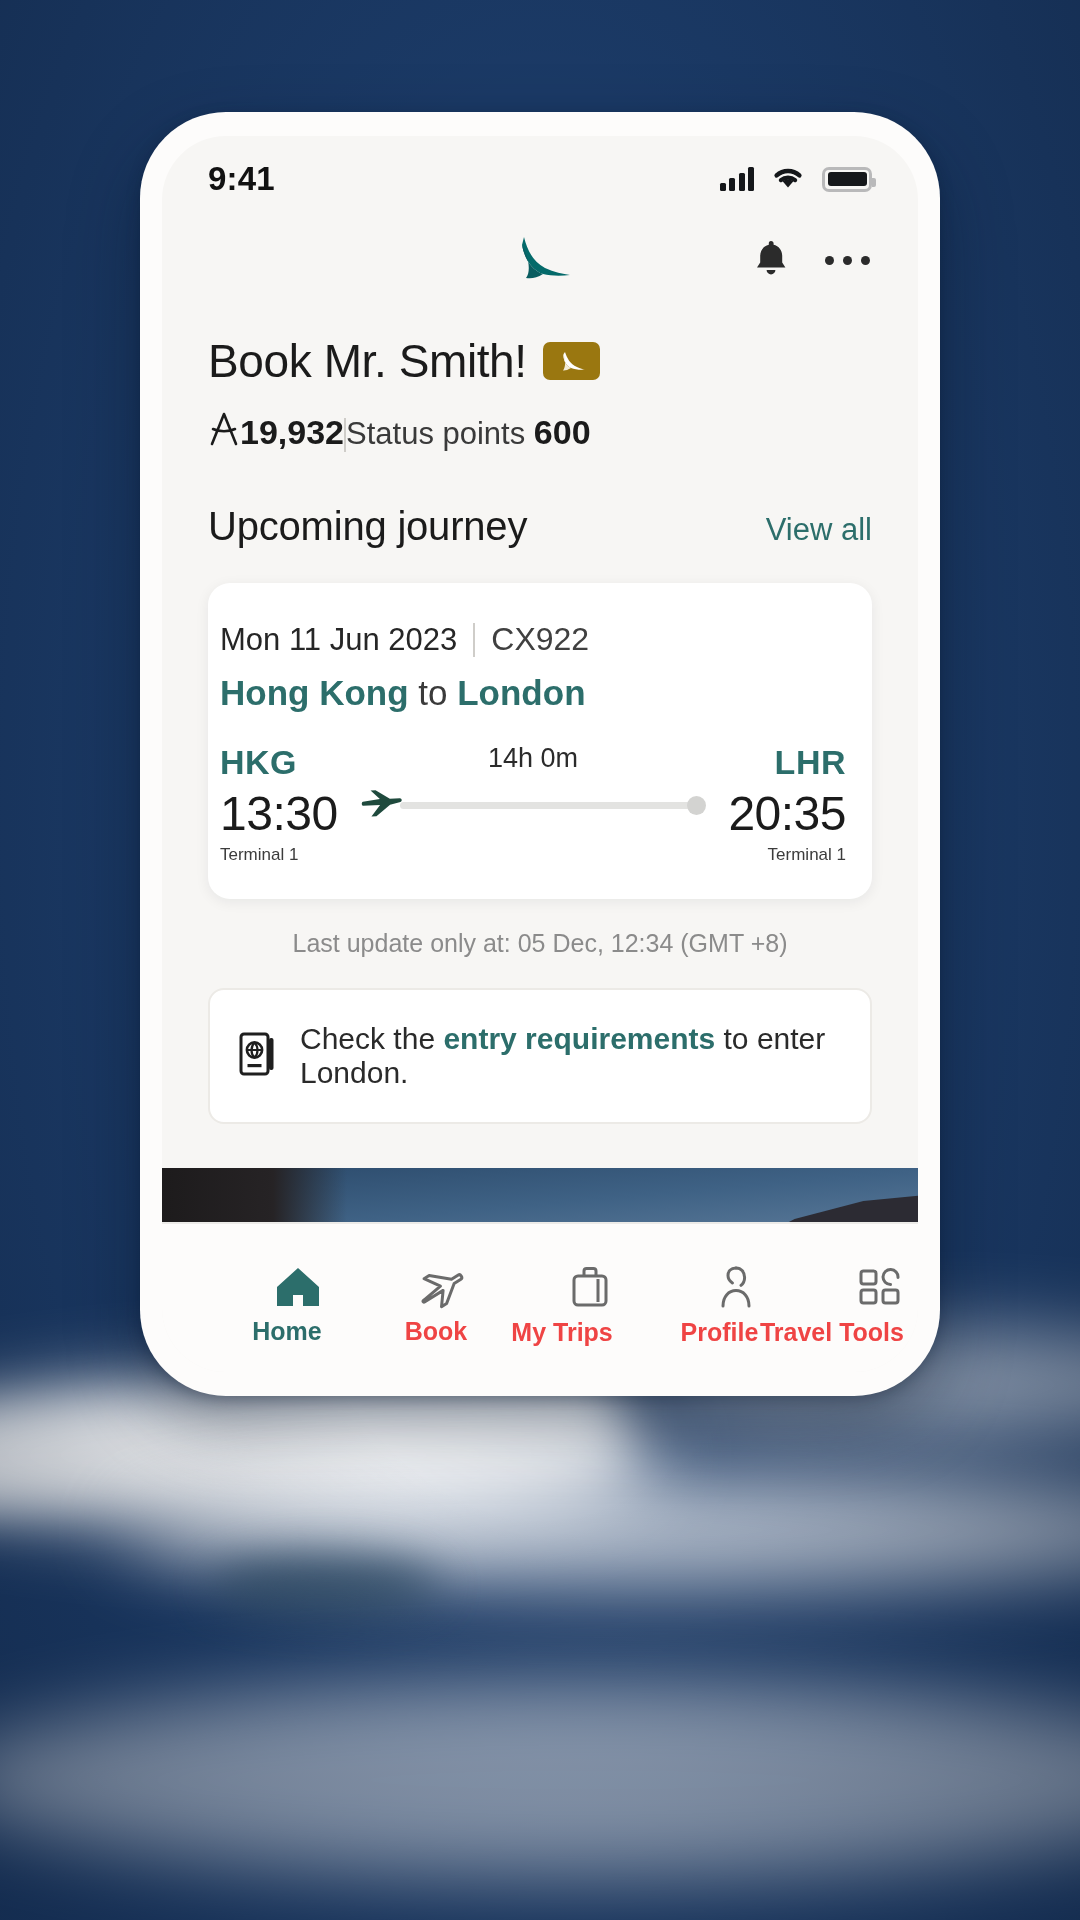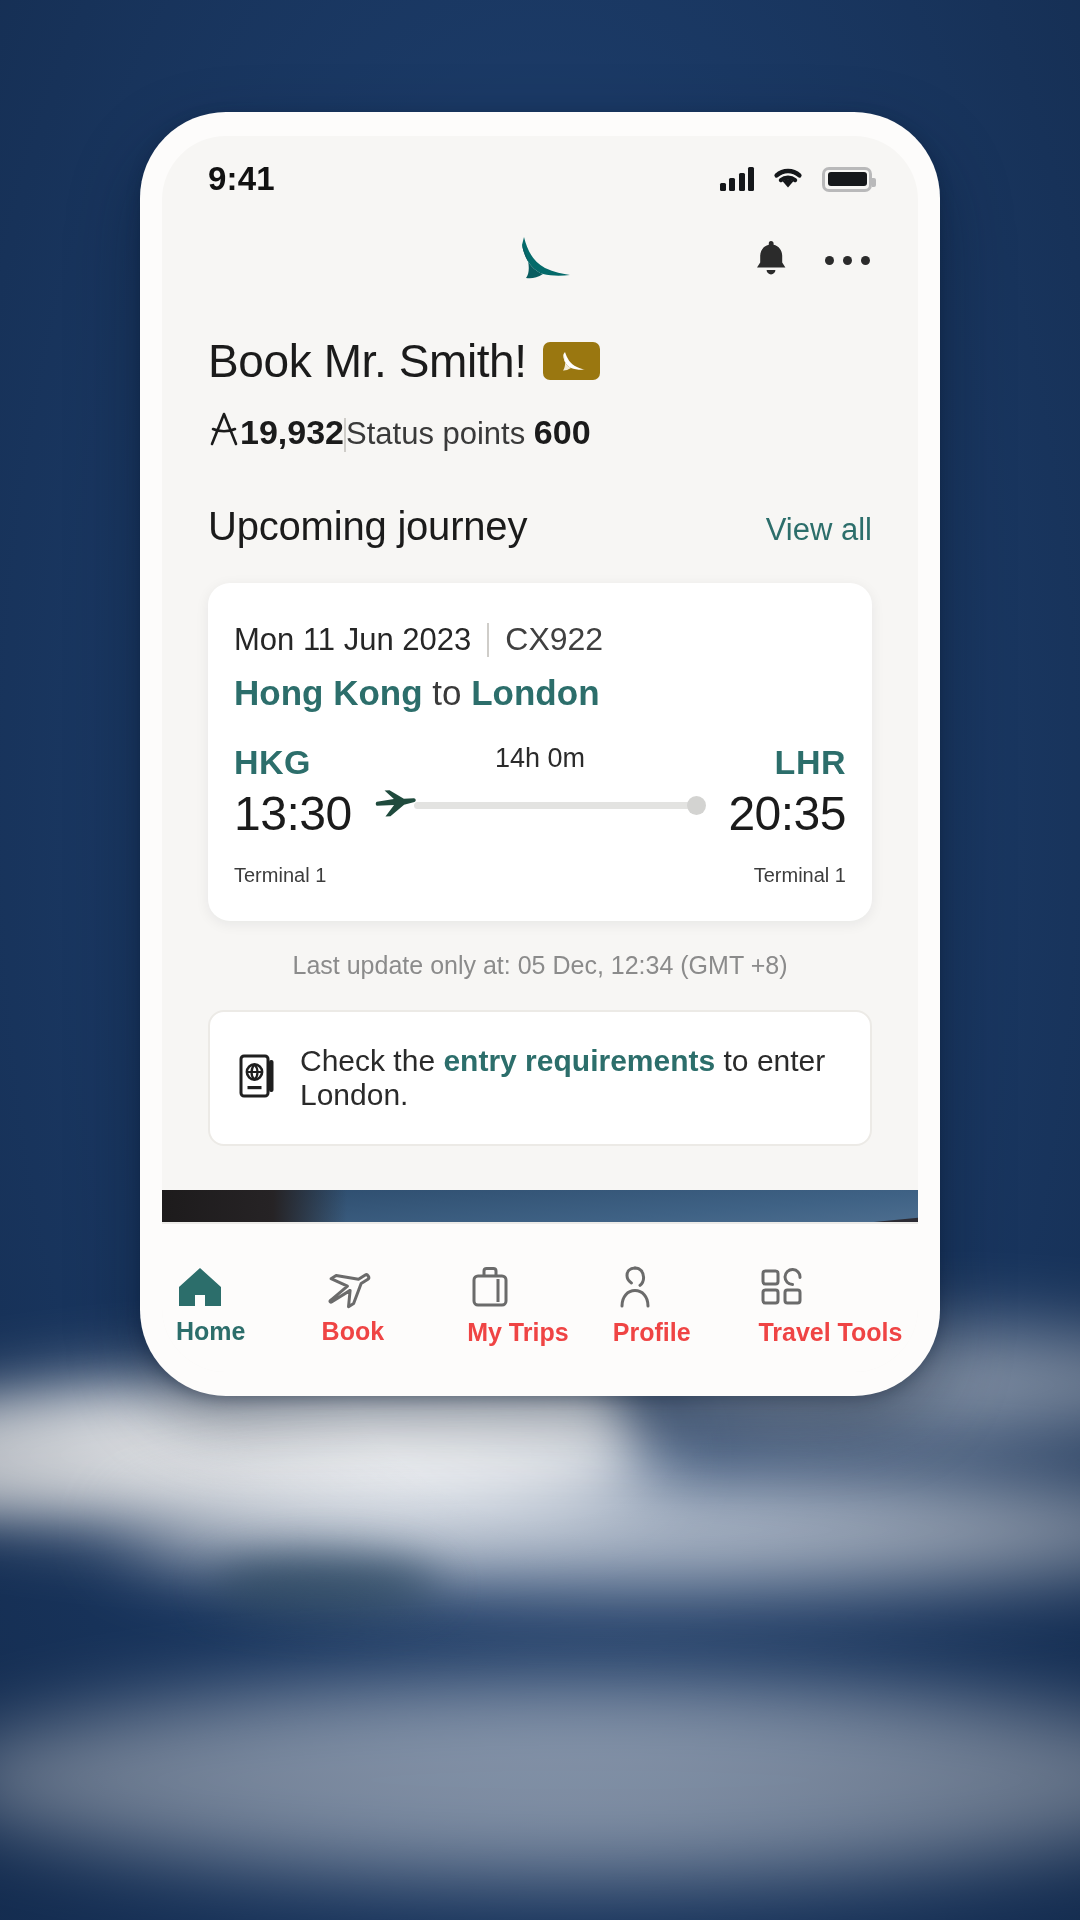--- a/index.html
+++ b/index.html
@@ -117,35 +117,35 @@
   .sec-head {
     display:flex; align-items:baseline; justify-content:space-between;
     margin-top:52px;
   }
   .sec-title { font-size:40px; color:#1b1b1b; letter-spacing:-.2px; }
   .link { font-size:31px; color:#2c6e6b; }
 
   
   .card {
     margin:34px 46px 0 46px; background:#fff; border-radius:22px;
-    padding:38px 26px 34px 26px;
+    padding:38px 26px 34px 12px;
     box-shadow:0 3px 14px rgba(20,30,45,.07);
   }
   .flt-meta { display:flex; align-items:center; gap:16px; }
   .flt-date { font-size:31px; color:#262626; }
   .flt-no { font-size:32px; color:#404040; }
   .route { font-size:35px; margin-top:15px; color:#3a3a3a; }
   .route b { color:#2c6e6b; font-weight:700; }
 
   .legs { display:flex; align-items:flex-start; margin-top:30px; }
   .leg { flex:0 0 auto; }
   .leg.right { text-align:right; margin-left:auto; }
   .iata { font-size:34px; font-weight:700; color:#2c6e6b; letter-spacing:.5px; }
   .time { font-size:48px; color:#1b1b1b; margin-top:4px; letter-spacing:-.5px; }
-  .term { font-size:20px; color:#3c3c3c; margin-top:23px; }
+  .term { font-size:17px; color:#3c3c3c; margin-top:4px; }
 
   .mid { flex:1 1 auto; padding:0 22px; text-align:center; }
   .dur { font-size:27px; color:#2b2b2b; }
   .track {
     margin-top:16px; display:flex; align-items:center; gap:0; position:relative;
     height:30px;
   }
   .track-line {
     flex:1 1 auto; height:7px; background:#e3e3e1; border-radius:4px;
   }
@@ -190,21 +190,21 @@
   }
   .promo-wrap { position:relative; flex:0 0 auto; }
 
   
   .tabbar {
     flex:0 0 150px; background:#fdfcfb;
     border-top:2px solid #ecebe8;
     display:flex; align-items:center; padding:14px 14px 0 14px;
   }
   .tab {
-    flex:1 1 0; display:flex; flex-direction:column; align-items:flex-start; gap:4px;
+    flex:1 1 0; display:flex; flex-direction:column; align-items:flex-end; gap:4px;
   }
   .tab-lbl { font-size:25px; color:#ef4444;font-weight:bold; }
   .tab.active .tab-lbl { color:#2c6e6b; font-weight:700; }
 </style>
 </head>
 <body>
 
 <div class="bg">
   <div class="bg-sky"></div>
   <div class="wing-bg"></div>

